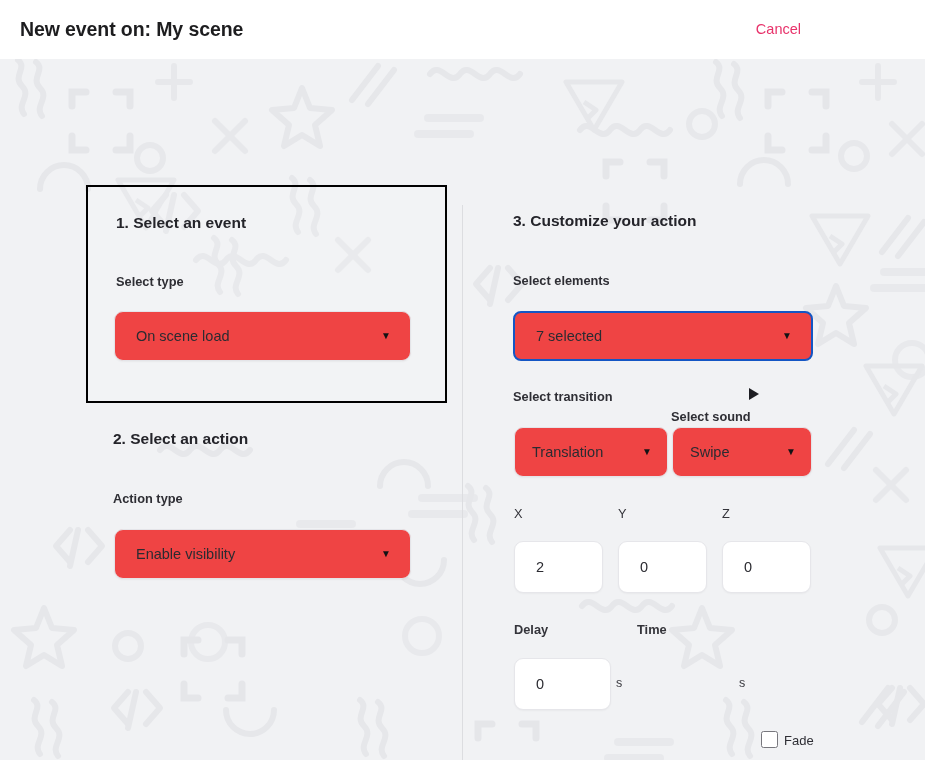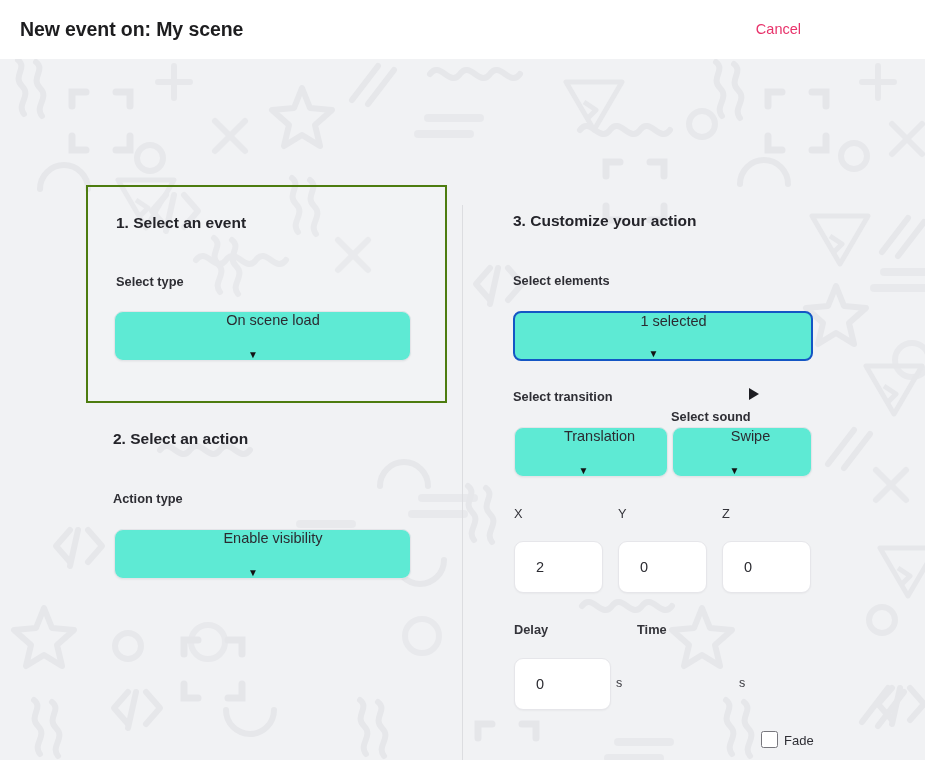--- a/index.html
+++ b/index.html
@@ -95,48 +95,47 @@
     background: #dcdde0;
   }
 
   
   #panel-event {
     position: absolute;
     left: 86px;
     top: 126px;
     width: 361px;
     height: 218px;
-    border: 2px solid #4d7c0f;
+    border: 2px solid #000000;
     background: rgba(255,255,255,0.10);
   }
 
   .section-title {
     font-size: 15.5px;
     font-weight: bold;
     color: #24242a;
   }
   .field-label {
     font-size: 12.8px;
     font-weight: bold;
     color: #2e2e34;
   }
 
   #event-title  { position: absolute; left: 28px;  top: 27px; }
   #event-type-label { position: absolute; left: 28px; top: 87px; }
 
   .select-box {
-    background: #5eead4;
+    background: #ef4444;
     border: 1px solid #e4e4e8;
     border-radius: 9px;
     box-shadow: 0 1px 2px rgba(0,0,0,0.045);
     display: flex;
     align-items: center;
     cursor: pointer;
     position: absolute;
-    flex-direction: column;
   }
   .select-box .sel-value {
     font-size: 14.5px;
     color: #2b2b31;
     padding-left: 21px;
     flex: 1;
     white-space: nowrap;
     overflow: hidden;
   }
   .select-box .caret {
@@ -381,21 +380,21 @@
     <div id="action-type-label" class="field-label">Action type</div>
     <div id="action-type-select" class="select-box">
       <span class="sel-value">Enable visibility</span>
       <span class="caret">▼</span>
     </div>
 
     <div id="customize-title" class="section-title">3. Customize your action</div>
 
     <div id="select-elements-label" class="field-label">Select elements</div>
     <div id="select-elements-select" class="select-box">
-      <span class="sel-value">1 selected</span>
+      <span class="sel-value">7 selected</span>
       <span class="caret">▼</span>
     </div>
 
     <div id="select-transition-label" class="field-label">Select transition</div>
     <div id="select-sound-label" class="field-label">Select sound</div>
     <div id="sound-play-icon"></div>
 
     <div id="transition-select" class="select-box">
       <span class="sel-value">Translation</span>
       <span class="caret">▼</span>

